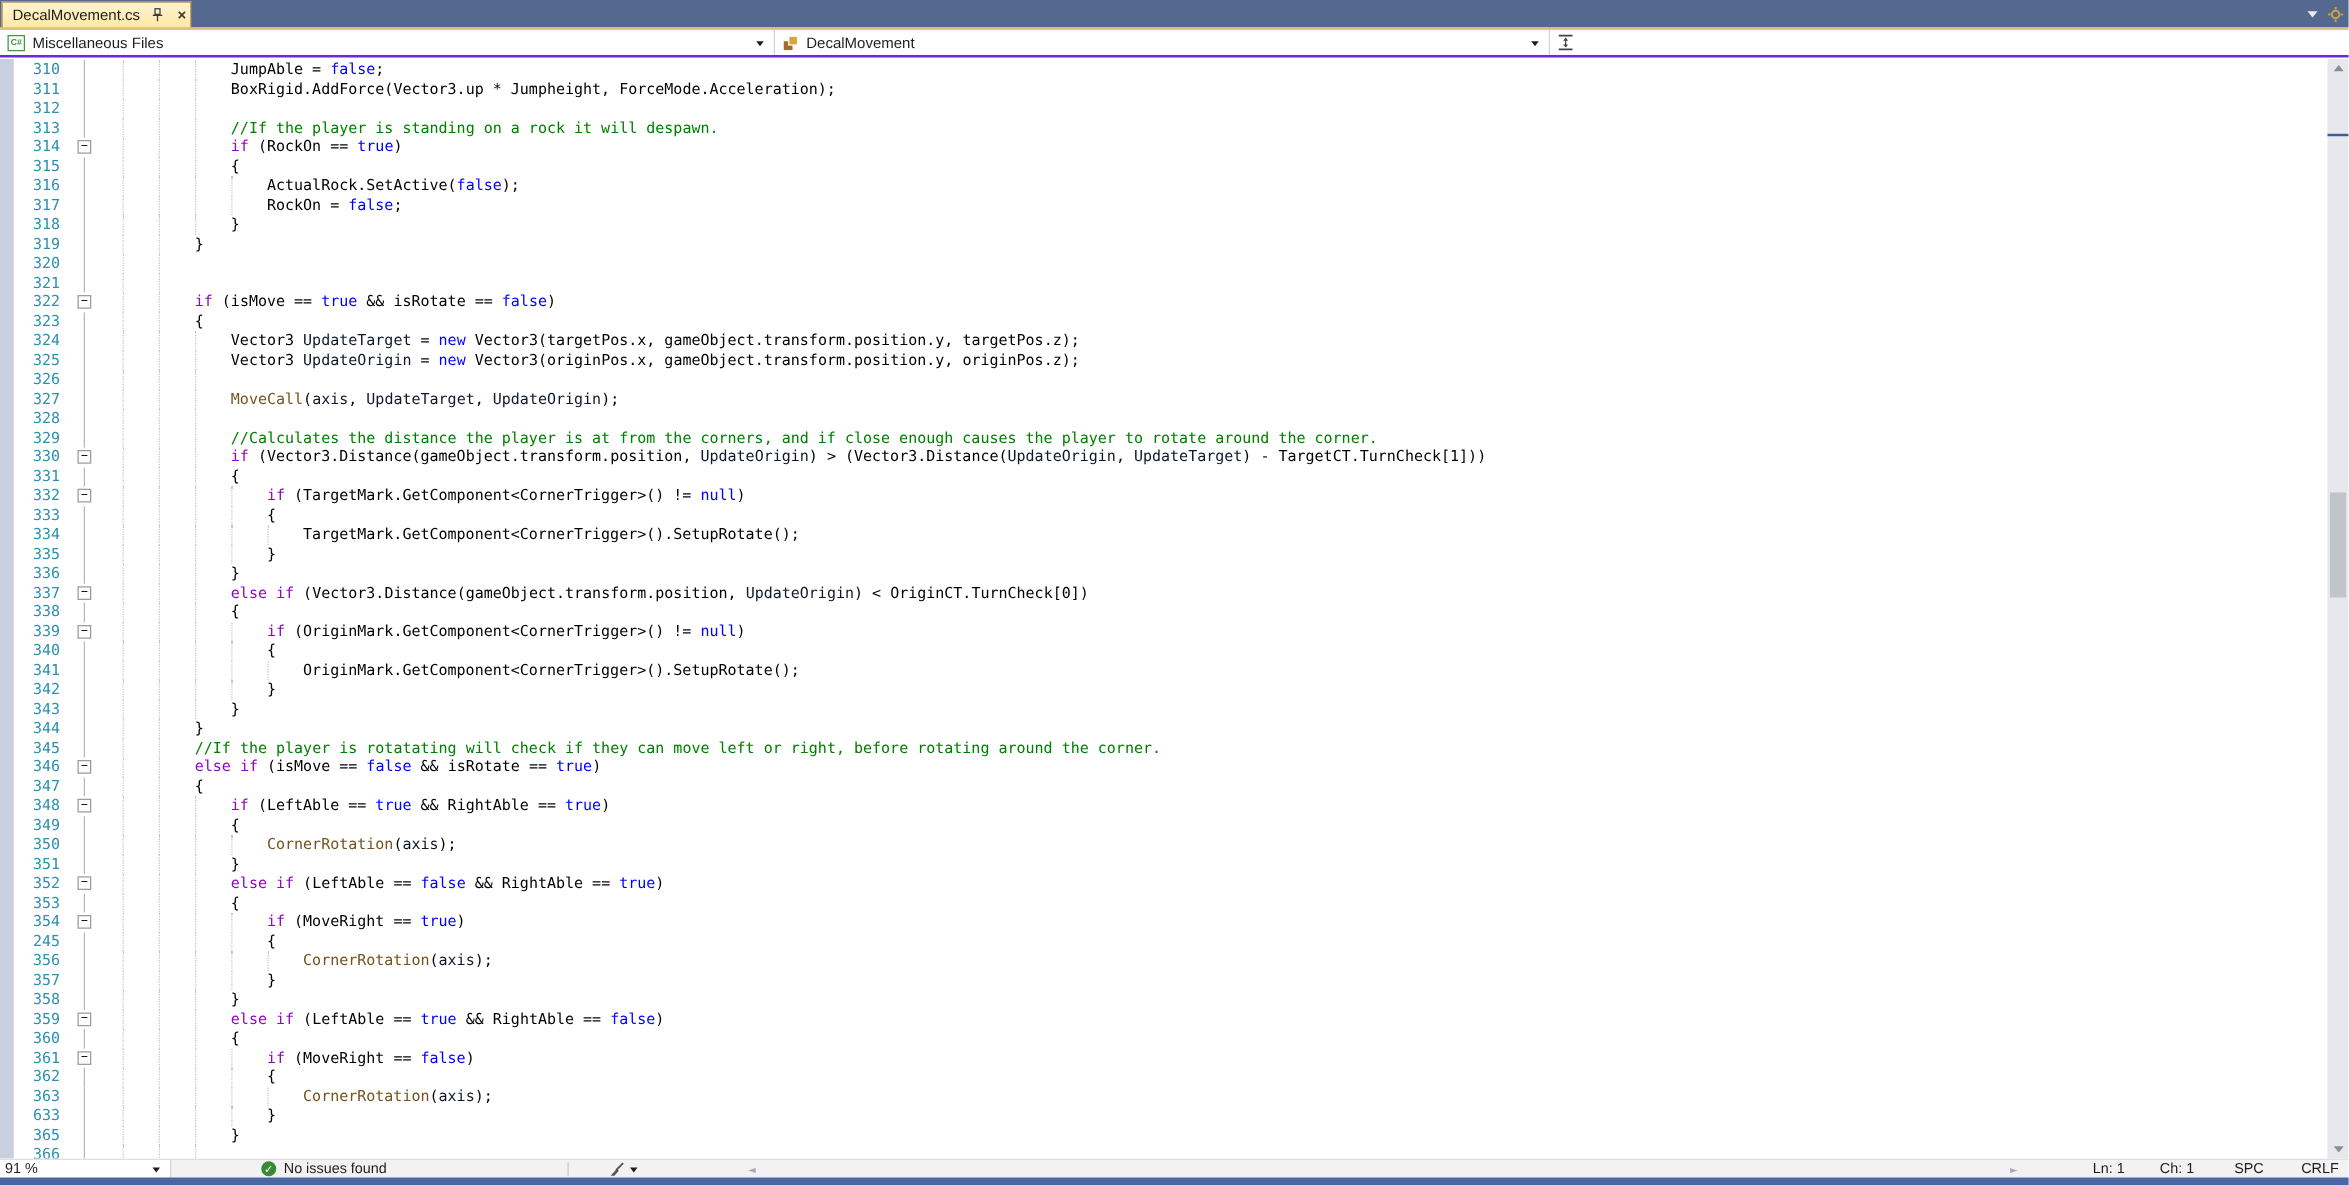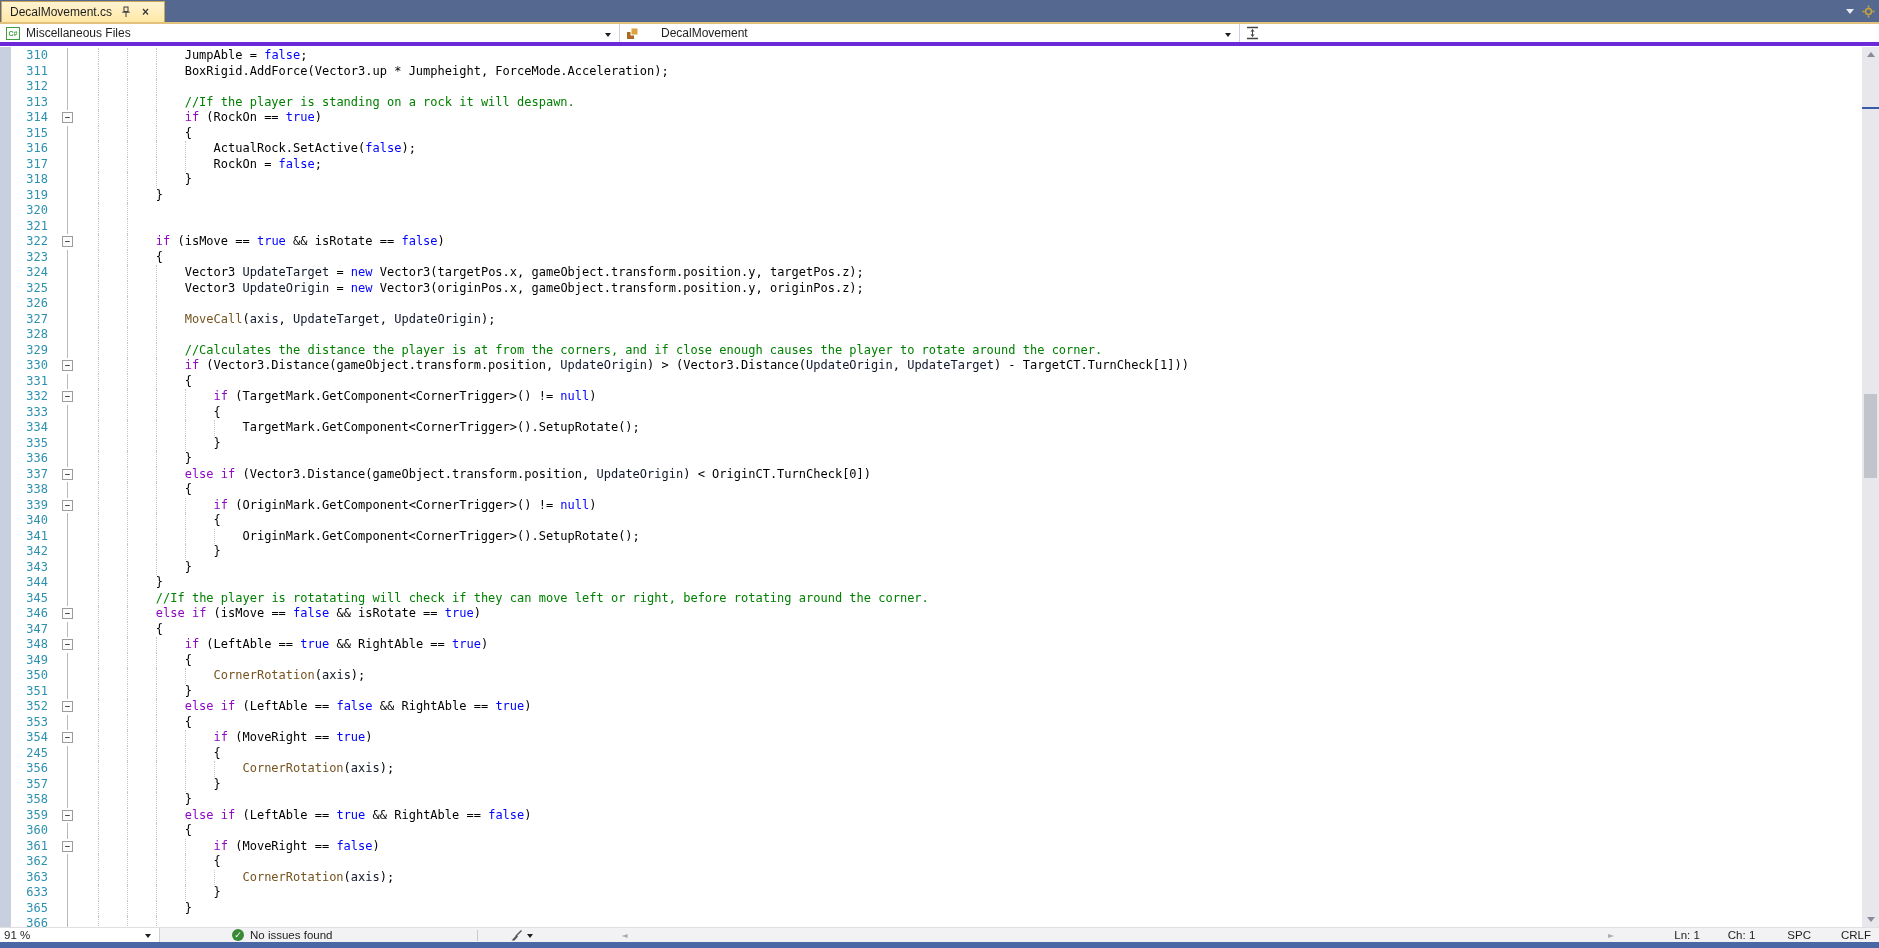--- a/index.html
+++ b/index.html
@@ -2,40 +2,40 @@
 <html><head>
 <meta charset="utf-8">
 <style>
   * { margin:0; padding:0; box-sizing:border-box; }
   html,body { width:1879px; height:948px; overflow:hidden; background:#fff;
               font-family:"Liberation Sans", sans-serif; }
   #stage { position:relative; width:1879px; height:948px; }
 
   
   #tabbar { position:absolute; left:0; top:0; right:0; height:22px; background:#55688F; }
-  #tab-active { position:absolute; left:1px; top:1px; height:21px; padding:0 12px 0 8px;
+  #tab-active { position:absolute; left:1px; top:1px; height:21px; padding:0 0 0 8px;
     display:flex; align-items:center; gap:7px;
     background:linear-gradient(#FFF3D2, #FFE8A6); border:1px solid #C9A75A; border-bottom:none; }
   #tab-active .tab-label { font-size:12px; color:#1e1e1e; white-space:nowrap; }
   .tab-btn { display:flex; align-items:center; justify-content:center; width:13px; height:14px; cursor:default; }
   .close-x { font-size:12px; font-weight:bold; color:#3b3b3b; line-height:12px; }
   #tabbar-right { position:absolute; right:4px; top:0; height:22px; display:flex; align-items:center; gap:8px; }
   .tabbar-caret { width:0; height:0; border-left:4px solid transparent; border-right:4px solid transparent; border-top:5px solid #E8ECF5; }
   #gold-line { position:absolute; left:0; top:22px; right:0; height:2px; background:#E2C17C; }
 
   
   #navbar { position:absolute; left:0; top:24px; right:0; height:22px; background:#fff;
-    border-bottom:4px solid #6d28d9; display:flex; }
+    border-bottom:2px solid #6d28d9; display:flex; }
   .nav-combo { display:flex; align-items:center; height:100%; border-right:1px solid #CDD2DE;
     padding:0 6px; position:relative; background:#fff; }
   .nav-combo .combo-label { font-size:12px; color:#1e1e1e; margin-left:6px; white-space:nowrap; }
   .combo-caret { position:absolute; right:8px; top:9px; width:0; height:0;
     border-left:3.5px solid transparent; border-right:3.5px solid transparent; border-top:4px solid #1e1e1e; }
   #combo-project { width:620px; }
-  #combo-type    { width:620px;gap:16px; }
+  #combo-type    { width:620px; }
   #combo-member  { width:615px; }
   #split-btn { width:24px; display:flex; align-items:center; justify-content:center; }
 
   .csharp-glyph { width:14px; height:13px; border:1px solid #3E9B3E; display:flex; align-items:center;
     justify-content:center; font-size:7px; font-weight:bold; color:#3E9B3E; background:#fff; }
 
   
   #editor { position:absolute; left:0; top:47px; right:0; bottom:21px; background:#fff; overflow:hidden; }
   #margin-strip { position:absolute; left:0; top:0; bottom:0; width:11px; background:#C8CFDE; }
   #code-rows { position:absolute; left:0; top:1px; right:17px; }
@@ -56,21 +56,21 @@
   .sb-arrow { position:absolute; left:0; width:17px; height:15px; display:flex; align-items:center;
     justify-content:center; }
   .sb-tri-up { width:0; height:0; border-left:4px solid transparent; border-right:4px solid transparent; border-bottom:5px solid #888B98; }
   .sb-tri-dn { width:0; height:0; border-left:4px solid transparent; border-right:4px solid transparent; border-top:5px solid #888B98; }
   #vthumb { position:absolute; left:2px; width:13px; top:347px; height:84px; background:#C2C4CC; }
   #vmarker { position:absolute; left:0; width:17px; top:60px; height:2px; background:#3A5BA8; }
 
   
   #statusrow { position:absolute; left:0; right:0; bottom:6px; height:15px; background:#F2F2F4;
     border-top:1px solid #E0E0E3; display:flex; align-items:center; font-size:11.5px; color:#1e1e1e; }
-  #zoom-combo { width:160px; height:15px; background:#fff; border-right:1px solid #CFCFD4;
+  #zoom-combo { width:137px; height:15px; background:#fff; border-right:1px solid #CFCFD4;
     display:flex; align-items:center; position:relative; padding-left:4px; }
   #zoom-combo .combo-caret { top:6px; }
   #issues { display:flex; align-items:center; gap:6px; margin-left:72px; }
   .check-circle { width:12px; height:12px; border-radius:50%; background:#388A34; color:#fff;
     font-size:9px; line-height:12px; text-align:center; }
   .vsep { width:1px; height:11px; background:#C9C9CE; margin-left:145px; }
   #broom-btn { display:flex; align-items:center; gap:4px; margin-left:32px; }
   #broom-btn .combo-caret { position:static; margin-top:2px; }
   .h-arrow { font-size:8px; color:#A8ABB5; font-family:"DejaVu Sans", sans-serif; }
   #h-left { margin-left:88px; }

